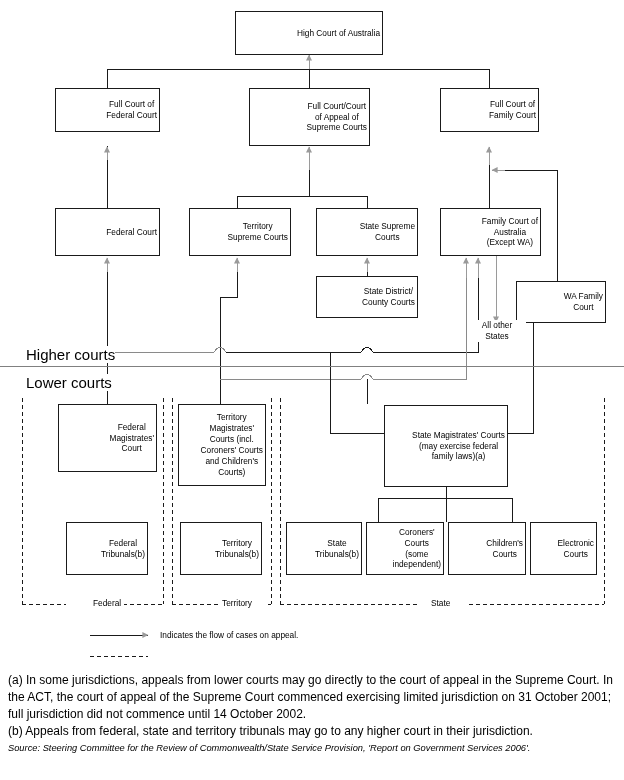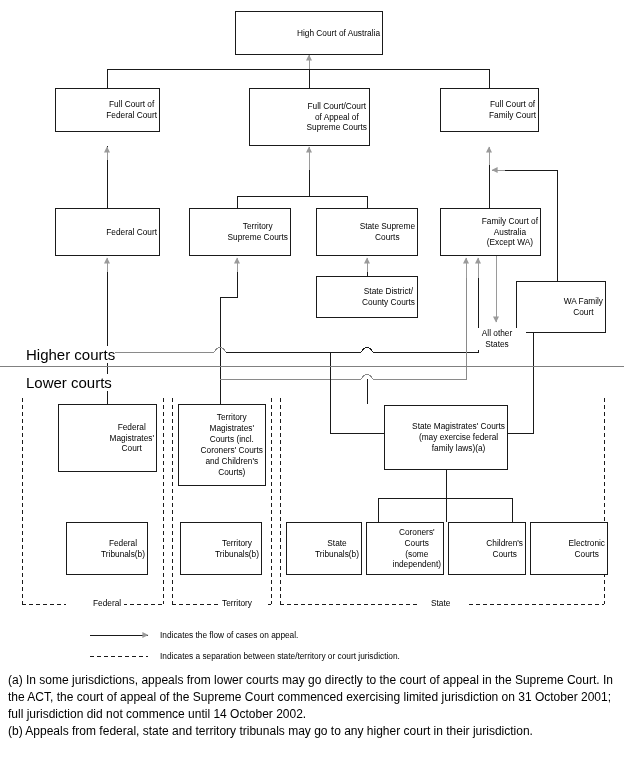--- a/index.html
+++ b/index.html
@@ -233,33 +233,33 @@
   </div>
 
   <div class="node-box" style="left:440px; top:208px; width:101px; height:48px;">
     <span>Family Court of<br>Australia<br>(Except WA)</span>
   </div>
 
   <div class="node-box" style="left:316px; top:276px; width:102px; height:42px;">
     <span>State District/<br>County Courts</span>
   </div>
 
-  <div class="node-box" style="left:516px; top:281px; width:90px; height:52px;">
+  <div class="node-box" style="left:516px; top:281px; width:90px; height:42px;">
     <span>WA Family<br>Court</span>
   </div>
 
   <div class="node-box" style="left:58px; top:404px; width:99px; height:68px;">
     <span>Federal<br>Magistrates'<br>Court</span>
   </div>
 
   <div class="node-box" style="left:178px; top:404px; width:88px; height:82px;">
     <span>Territory<br>Magistrates'<br>Courts (incl.<br>Coroners' Courts<br>and Children's<br>Courts)</span>
   </div>
 
-  <div class="node-box" style="left:384px; top:405px; width:124px; height:65px;">
+  <div class="node-box" style="left:384px; top:405px; width:124px; height:82px;">
     <span>State Magistrates' Courts<br>(may exercise federal<br>family laws)(a)</span>
   </div>
 
   <div class="node-box" style="left:66px; top:522px; width:82px; height:53px;">
     <span>Federal<br>Tribunals(b)</span>
   </div>
 
   <div class="node-box" style="left:180px; top:522px; width:82px; height:53px;">
     <span>Territory<br>Tribunals(b)</span>
   </div>
@@ -269,25 +269,25 @@
   </div>
 
   <div class="node-box" style="left:366px; top:522px; width:78px; height:53px;">
     <span>Coroners'<br>Courts<br>(some<br>independent)</span>
   </div>
 
   <div class="node-box" style="left:448px; top:522px; width:78px; height:53px;">
     <span>Children's<br>Courts</span>
   </div>
 
-  <div class="node-box" style="left:530px; top:522px; width:78px; height:53px;">
+  <div class="node-box" style="left:530px; top:522px; width:67px; height:53px;">
     <span>Electronic<br>Courts</span>
   </div>
 
-  <div class="free-label" style="left:468px; top:328px; width:58px;">
+  <div class="free-label" style="left:468px; top:320px; width:58px;">
     <span>All other<br>States</span>
   </div>
 
   <div class="side-label" style="left:26px; top:346px;">
     <span>Higher courts</span>
   </div>
 
   <div class="side-label" style="left:26px; top:374px;">
     <span>Lower courts</span>
   </div>
@@ -301,23 +301,23 @@
   </div>
 
   <div class="zone-label" style="left:428px; top:598px;">
     <span>State</span>
   </div>
 
   <div class="legend-text" style="left:160px; top:630px;text-align:center;">
     <span>Indicates the flow of cases on appeal.</span>
   </div>
 
-  <div class="legend-text" style="left:160px; top:651px;">
-    <span>Indicates a separation between state/territory or court jurisdiction.</span>
-  </div>
 
   <div class="footnotes">
     <div class="fn-line">(a) In some jurisdictions, appeals from lower courts may go directly to the court of appeal in the Supreme Court. In the ACT, the court of appeal of the Supreme Court commenced exercising limited jurisdiction on 31 October 2001; full jurisdiction did not commence until 14 October 2002.</div>
     <div class="fn-line">(b) Appeals from federal, state and territory tribunals may go to any higher court in their jurisdiction.</div>
   </div>
 
+  <div class="source">
+    <span class="src-label">Source:</span><span class="src-text"> Steering Committee for the Review of Commonwealth/State Service Provision, 'Report on Government Services 2006'.</span>
+  </div>
 
 </div>
 
 </body></html>

